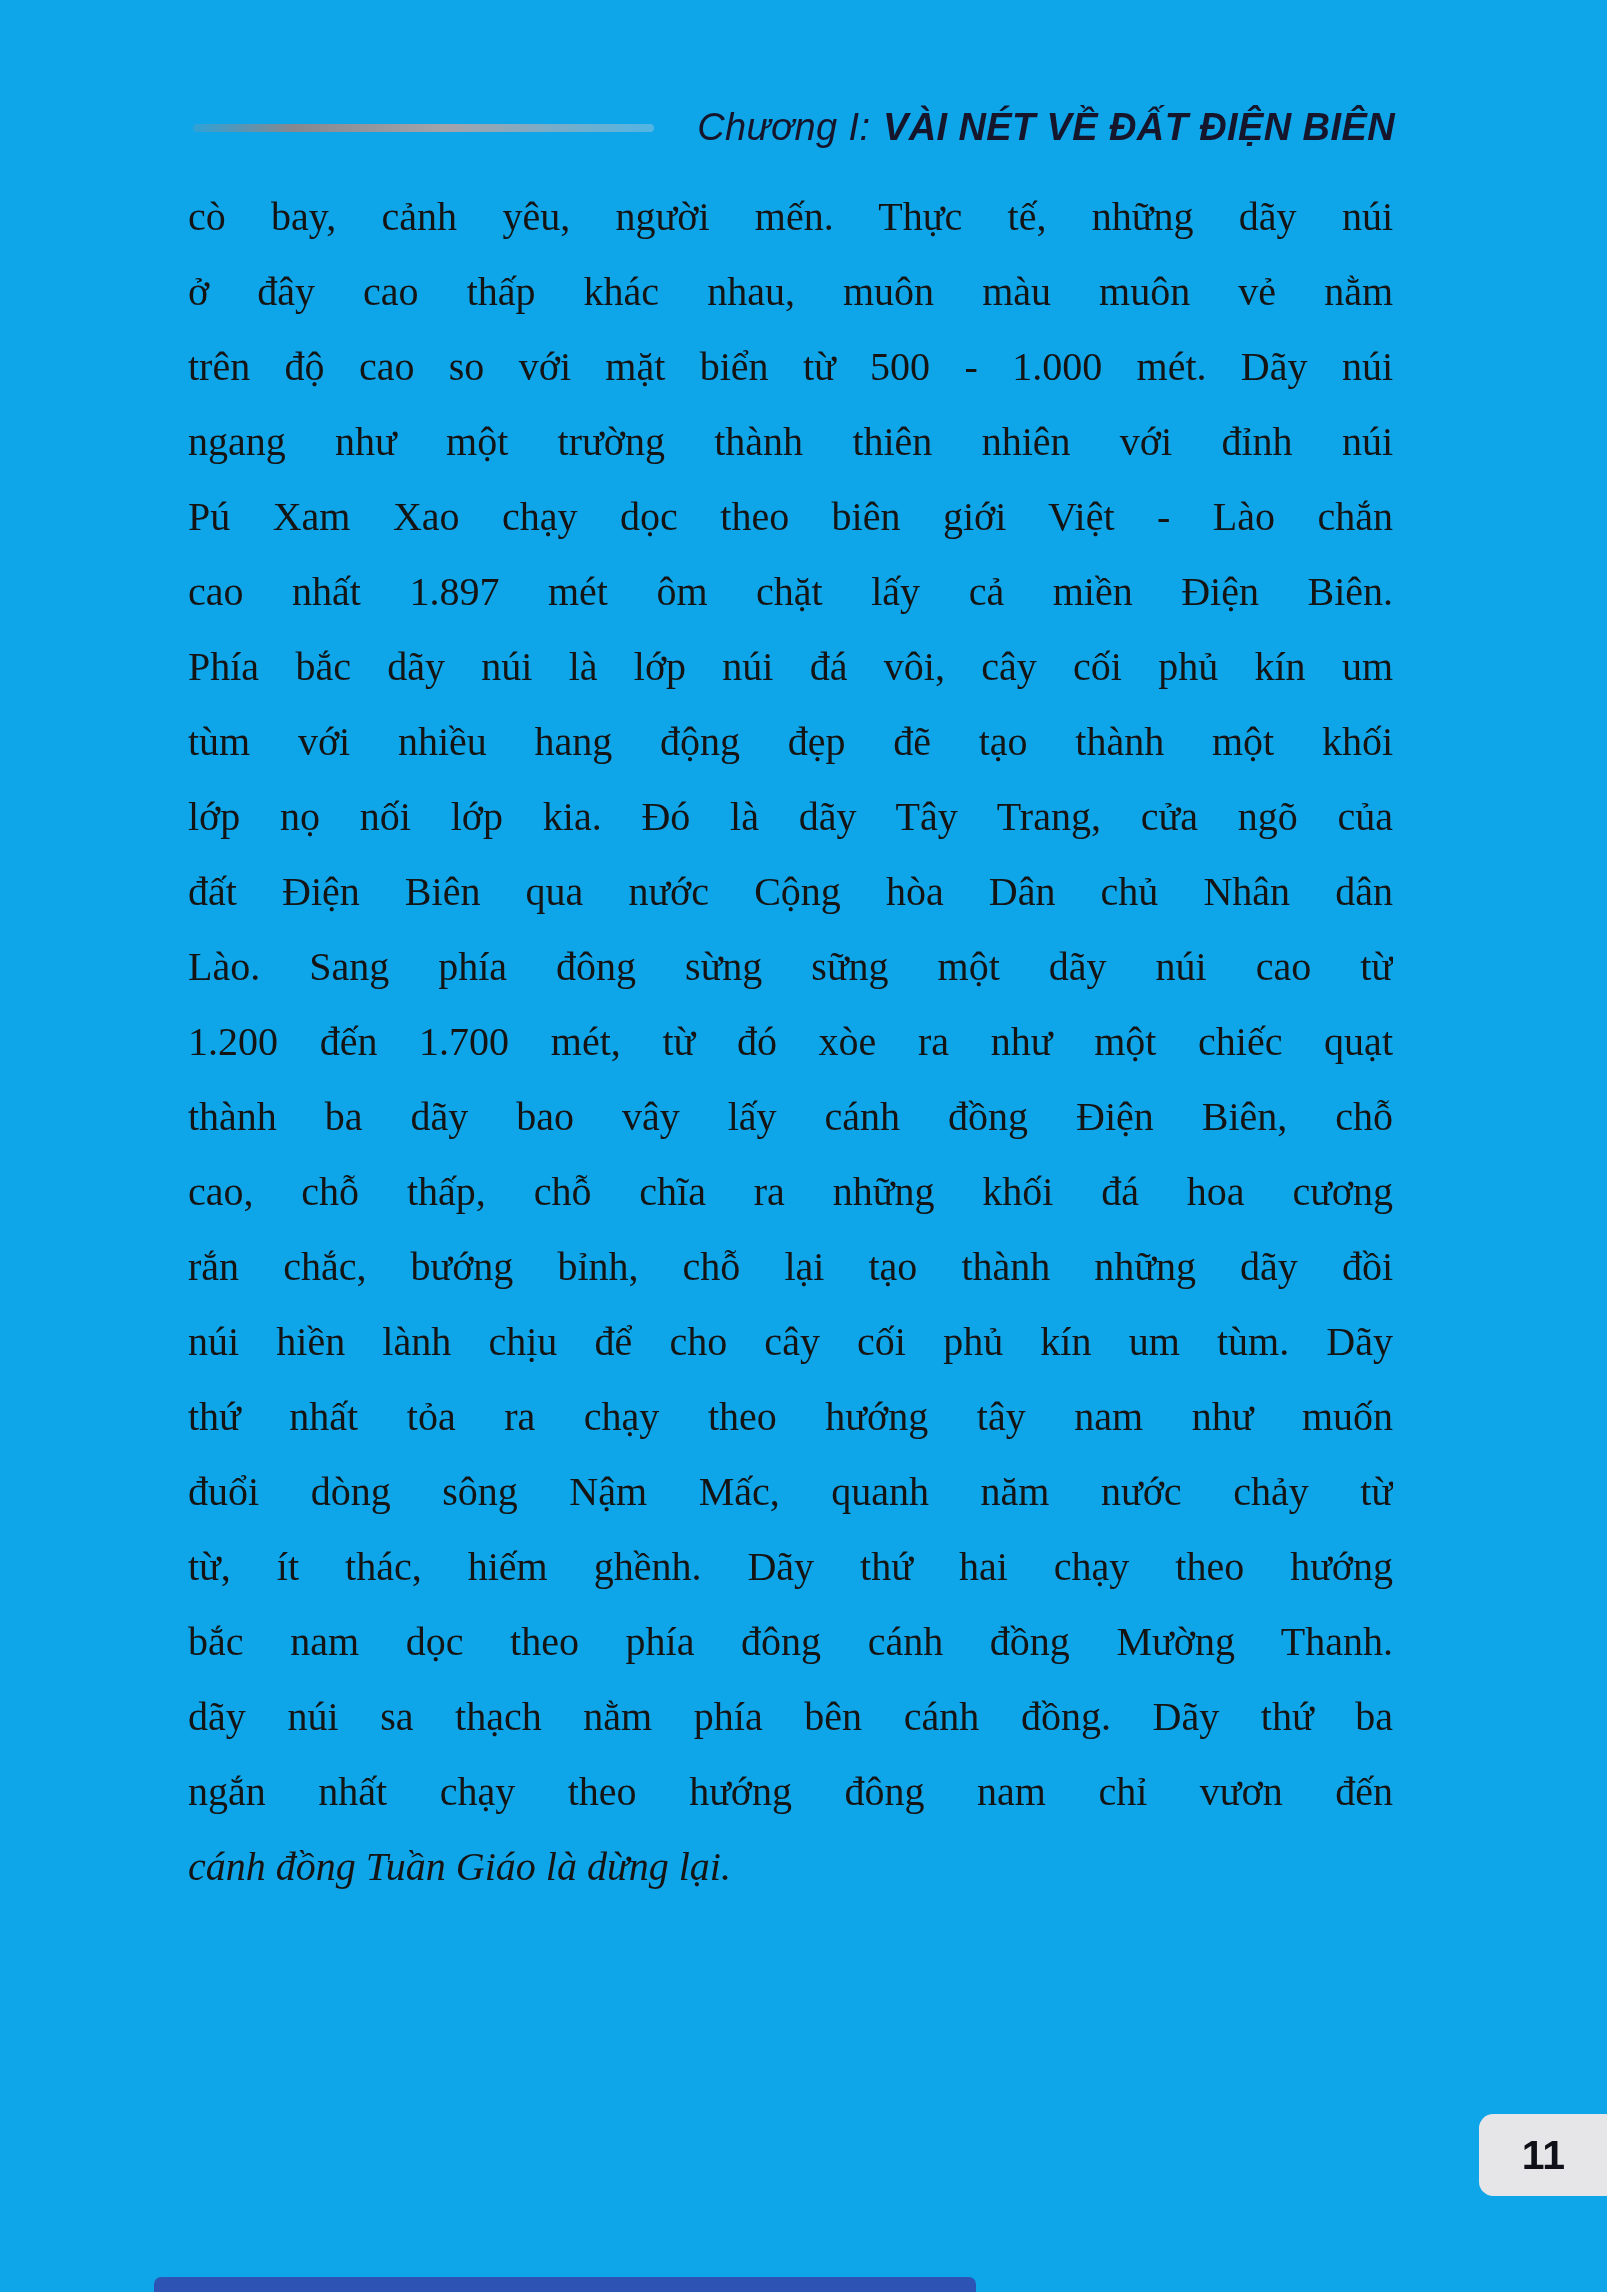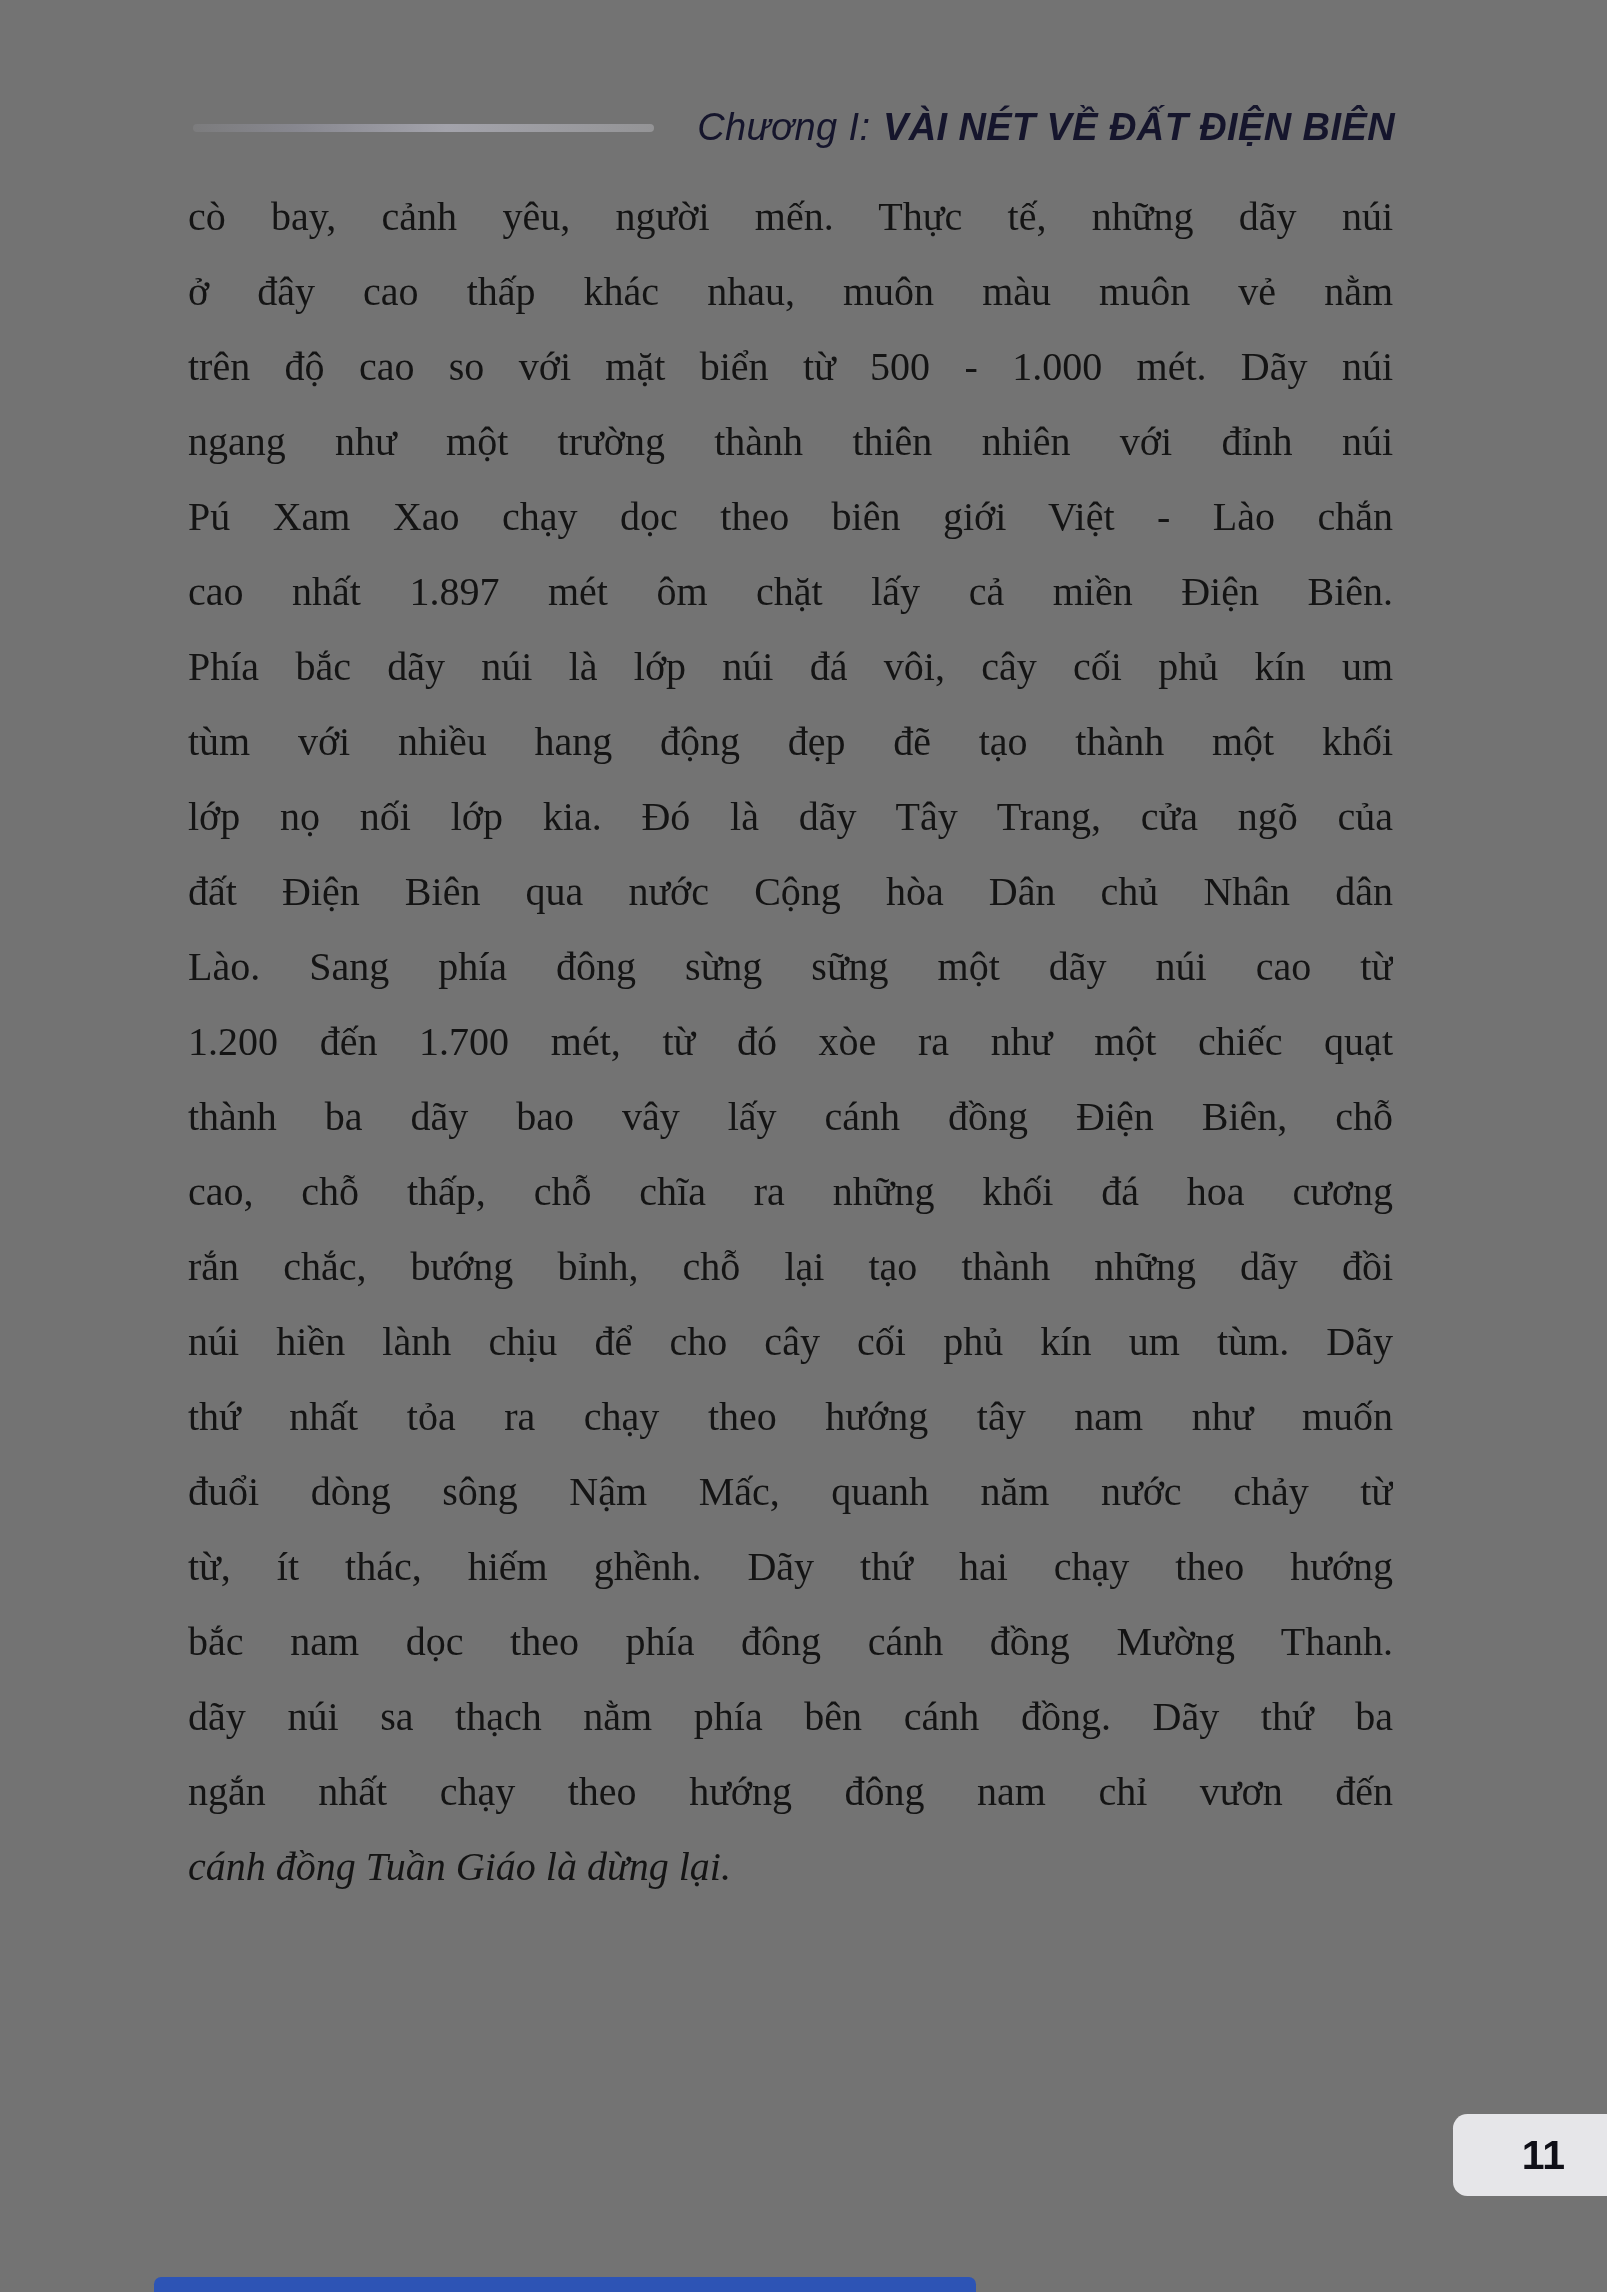--- a/index.html
+++ b/index.html
@@ -4,21 +4,21 @@
 <style>
   html, body {
     margin: 0;
     padding: 0;
     background: #ffffff;
   }
   #page {
     position: relative;
     width: 1608px;
     height: 2293px;
-    background: #737373;
+    background: #0ea5e9;
     overflow: hidden;
     font-family: "Liberation Serif", "DejaVu Serif", serif;
     color: #141414;
   }
 
   
   .header-row {
     position: absolute;
     top: 106px;
     left: 193px;
@@ -81,21 +81,20 @@
     position: absolute;
     top: 2114px;
     right: 0;
     width: 129px;
     height: 82px;
     background: #e6e6e9;
     border-radius: 14.3px 0 0 14.3px;
     display: flex;
     align-items: center;
     justify-content: center;
-    padding-left: 26px;
   }
   .page-number {
     font-family: "Liberation Sans", "DejaVu Sans", sans-serif;
     font-weight: 700;
     font-size: 41px;
     color: #101018;
   }
 
   
   .bottom-bar {

